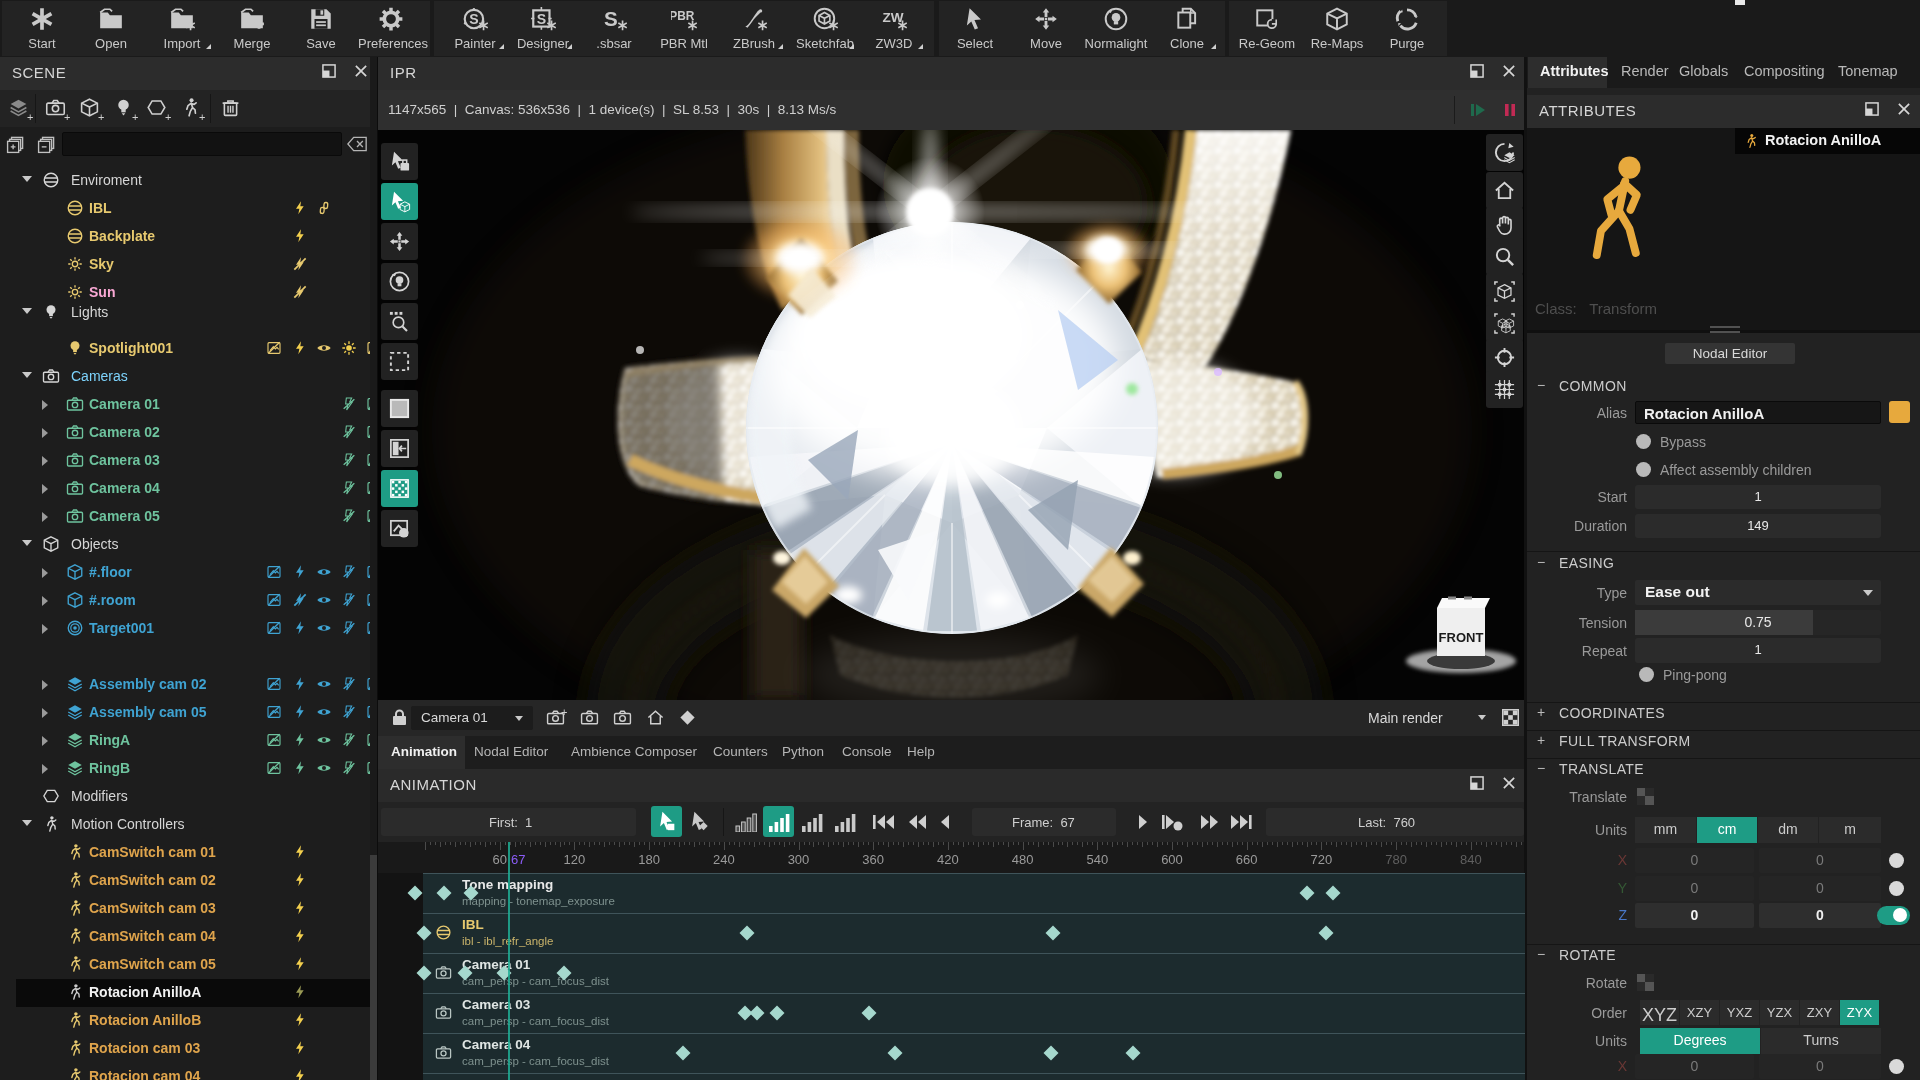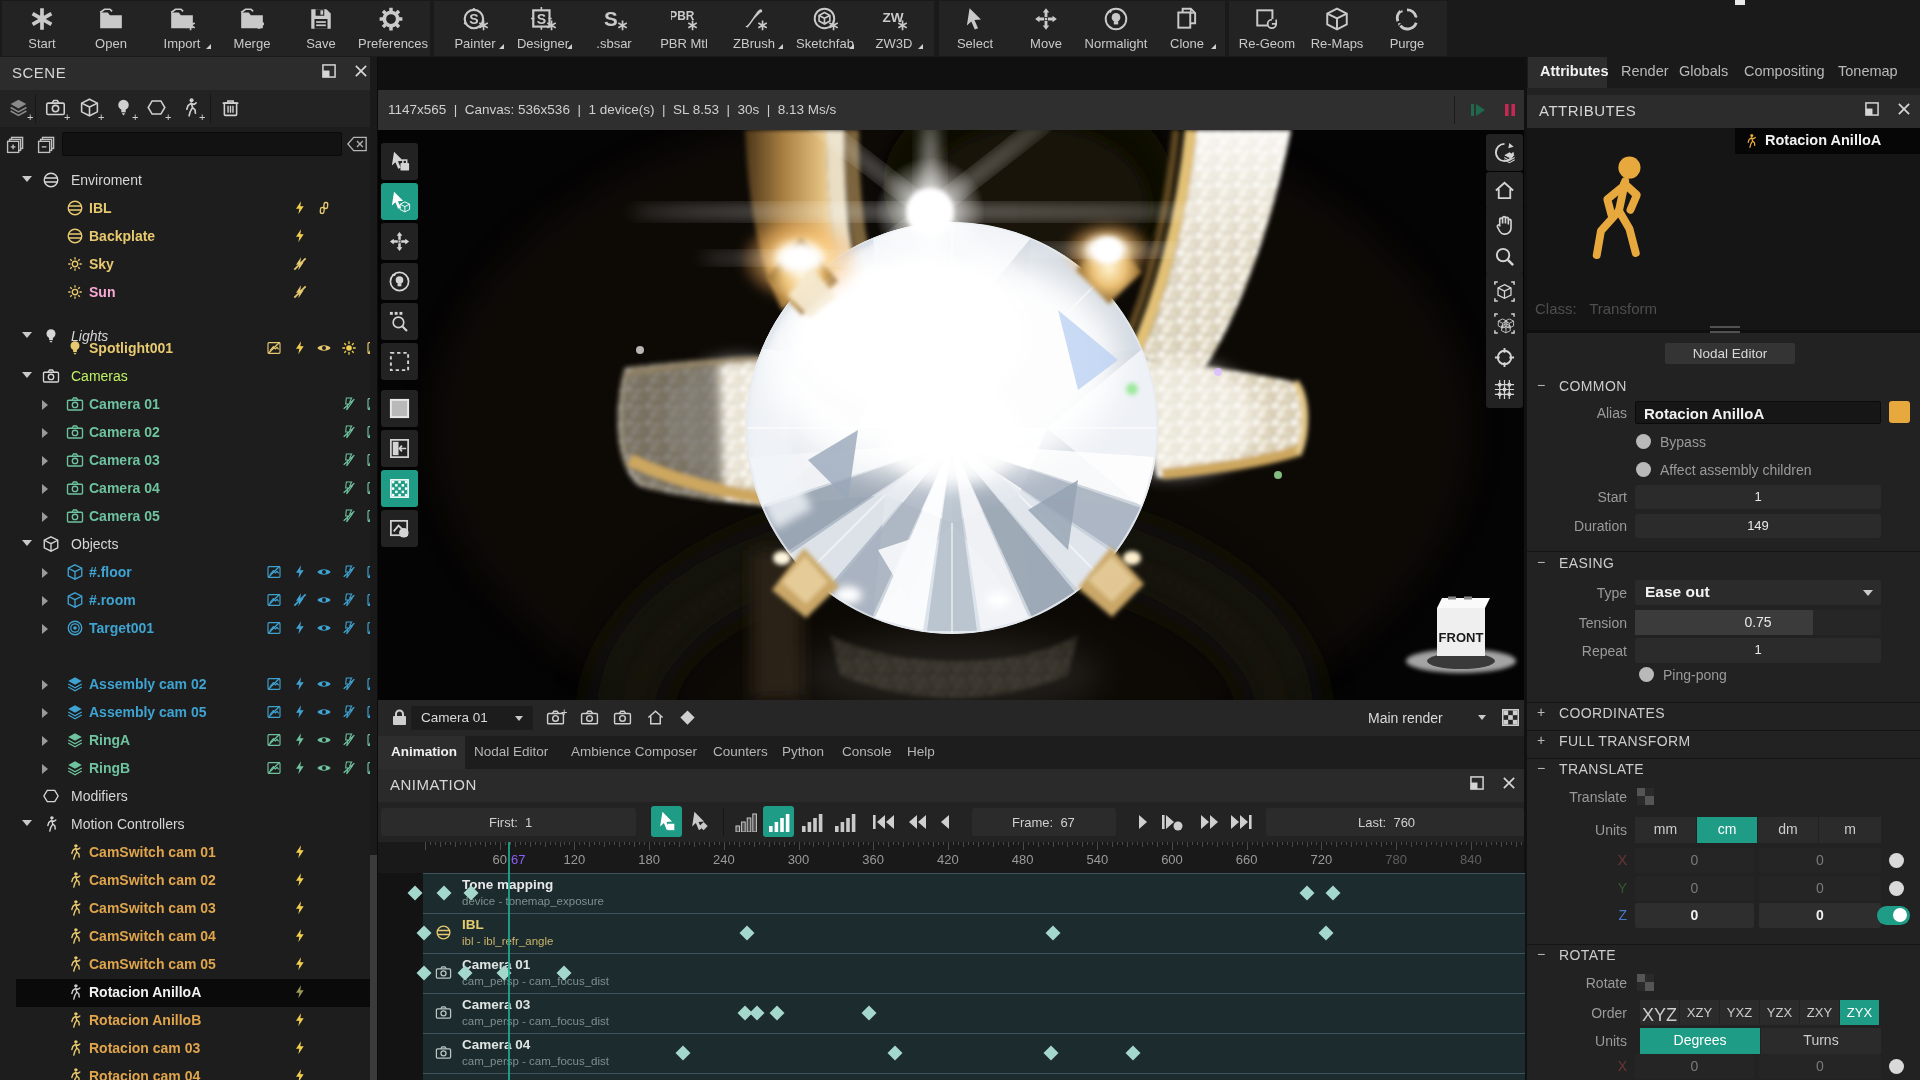--- a/index.html
+++ b/index.html
@@ -464,21 +464,21 @@
       </div>
       <div class="srow" style="top:222px;">
         <svg style="left:50px;top:4px;opacity:1" width="18" height="18" viewBox="0 0 24 24" color="#e7c96f">
           <use href="#sunoi"></use>
         </svg>
         <div class="nm" style="left:73px;color:#f9a8d4;font-weight:bold;">Sun</div>
         <svg style="left:276px;top:5px;opacity:1" width="16" height="16" viewBox="0 0 24 24" color="#e7c96f">
           <use href="#boltx"></use>
         </svg>
       </div>
-      <div class="srow" style="top:266px;font-style:italic;">
+      <div class="srow" style="top:242px;">
         <div class="cap capdown" style="left:6px;"></div>
         <svg style="left:26px;top:4px;opacity:1" width="18" height="18" viewBox="0 0 24 24" color="#d6d6d6">
           <use href="#bulbi"></use>
         </svg>
         <div class="nm" style="left:55px;color:#d6d6d6;">Lights</div>
       </div>
       <div class="srow" style="top:278px;">
         <svg style="left:50px;top:4px;opacity:1" width="18" height="18" viewBox="0 0 24 24" color="#e7c96f">
           <use href="#bulbi"></use>
         </svg>
@@ -497,21 +497,21 @@
         </svg>
         <svg style="left:350px;top:5px;opacity:1" width="16" height="16" viewBox="0 0 24 24" color="#e7c96f">
           <use href="#nophoto"></use>
         </svg>
       </div>
       <div class="srow" style="top:306px;">
         <div class="cap capdown" style="left:6px;"></div>
         <svg style="left:26px;top:4px;opacity:1" width="18" height="18" viewBox="0 0 24 24" color="#d6d6d6">
           <use href="#cami"></use>
         </svg>
-        <div class="nm" style="left:55px;color:#bef264;">Cameras</div>
+        <div class="nm" style="left:55px;color:#7dd3fc;">Cameras</div>
       </div>
       <div class="srow" style="top:334px;">
         <div class="cap capright" style="left:26px;top:9px;"></div>
         <svg style="left:50px;top:4px;opacity:1" width="18" height="18" viewBox="0 0 24 24" color="#6ec39e">
           <use href="#cami"></use>
         </svg>
         <div class="nm" style="left:73px;color:#6ec39e;font-weight:bold;">Camera 01</div>
         <svg style="left:325px;top:5px;opacity:1" width="16" height="16" viewBox="0 0 24 24" color="#6ec39e">
           <use href="#noflash"></use>
         </svg>
@@ -824,20 +824,30 @@
         <div class="nm" style="left:73px;color:#dfa44c;font-weight:bold;">Rotacion cam 04</div>
         <svg style="left:276px;top:5px;opacity:1" width="16" height="16" viewBox="0 0 24 24" color="#f2cf4e">
           <use href="#bolt"></use>
         </svg>
       </div>
       <div class="abs" style="left:370px;top:0;width:8px;height:1023px;background:#1a1a1a;"></div>
       <div class="abs" style="left:370px;top:798px;width:8px;height:225px;background:#3b3b3b;"></div>
       <div class="abs" style="left:377px;top:0;width:1px;height:1023px;background:#0c0c0c;"></div>
     </div>
   <div id="center">
+      <div class="titlebar" style="left:0;top:0;width:1146px;height:33px;">
+        <div class="t">IPR</div>
+        <svg class="winic" style="left:1092px;" width="15" height="15" viewBox="0 0 15 15">
+          <rect x="1" y="1" width="13" height="13" fill="none" stroke="#d6d6d6" stroke-width="1.6"></rect>
+          <rect x="1" y="7" width="7" height="7" fill="#d6d6d6"></rect>
+        </svg>
+        <svg class="winic" style="left:1124px;" width="15" height="15" viewBox="0 0 15 15">
+          <path d="M2 2 L13 13 M13 2 L2 13" stroke="#d6d6d6" stroke-width="1.8"></path>
+        </svg>
+      </div>
       <div class="abs" style="left:0;top:33px;width:1146px;height:40px;background:#2f2f2f;color:#cfcfcf;font-size:13.5px;">
         <div class="abs" style="left:10px;top:12px;">1147x565&nbsp; | &nbsp;Canvas: 536x536&nbsp; | &nbsp;1 device(s)&nbsp; | &nbsp;SL 8.53&nbsp; | &nbsp;30s&nbsp; | &nbsp;8.13 Ms/s</div>
         <div class="abs" style="left:1076px;top:6px;width:1px;height:28px;background:#1b1b1b;"></div>
         <svg class="abs" style="left:1092px;top:12px;" width="16" height="16" viewBox="0 0 16 16">
           <rect x="1" y="2" width="3" height="12" fill="#1f6a4d"></rect>
           <path d="M6 2 L15 8 L6 14 Z" fill="#1f6a4d"></path>
         </svg>
         <svg class="abs" style="left:1124px;top:12px;" width="16" height="16" viewBox="0 0 16 16">
           <rect x="3" y="2" width="3.6" height="12" fill="#c22a54"></rect>
           <rect x="9.4" y="2" width="3.6" height="12" fill="#c22a54"></rect>
@@ -1521,21 +1531,21 @@
         <div class="abs" style="left:699.3px;top:10px;width:40px;text-align:center;font-size:13px;color:#9a9a9a;">540</div>
         <div class="abs" style="left:774.0px;top:10px;width:40px;text-align:center;font-size:13px;color:#9a9a9a;">600</div>
         <div class="abs" style="left:848.7px;top:10px;width:40px;text-align:center;font-size:13px;color:#9a9a9a;">660</div>
         <div class="abs" style="left:923.4px;top:10px;width:40px;text-align:center;font-size:13px;color:#9a9a9a;">720</div>
         <div class="abs" style="left:998.1px;top:10px;width:40px;text-align:center;font-size:13px;color:#5f5f5f;">780</div>
         <div class="abs" style="left:1072.8px;top:10px;width:40px;text-align:center;font-size:13px;color:#5f5f5f;">840</div>
       </div>
       <div class="abs" style="left:0;top:816px;width:1146px;height:207px;background:#131313;" id="tracks">
         <div class="abs" style="left:45px;top:0px;width:1102px;height:40px;background:#1c2b2e;border-top:1px solid #3f545a;"></div>
         <div class="abs" style="left:84px;top:4px;font-size:13.5px;font-weight:bold;color:#e8e8e8;">Tone mapping</div>
-        <div class="abs" style="left:84px;top:22px;font-size:11.5px;color:#7e918e;">device - tonemap_exposure</div>
+        <div class="abs" style="left:84px;top:22px;font-size:11.5px;color:#7e918e;">mapping - tonemap_exposure</div>
         <svg class="abs" style="left:29px;top:12px;" width="16" height="16" viewBox="0 0 16 16">
           <path d="M8 0.5 L15.5 8 L8 15.5 L0.5 8 Z" fill="#a5d8cd"></path>
         </svg>
         <svg class="abs" style="left:58px;top:12px;" width="16" height="16" viewBox="0 0 16 16">
           <path d="M8 0.5 L15.5 8 L8 15.5 L0.5 8 Z" fill="#a5d8cd"></path>
         </svg>
         <svg class="abs" style="left:85px;top:12px;" width="16" height="16" viewBox="0 0 16 16">
           <path d="M8 0.5 L15.5 8 L8 15.5 L0.5 8 Z" fill="#a5d8cd"></path>
         </svg>
         <svg class="abs" style="left:921px;top:12px;" width="16" height="16" viewBox="0 0 16 16">

